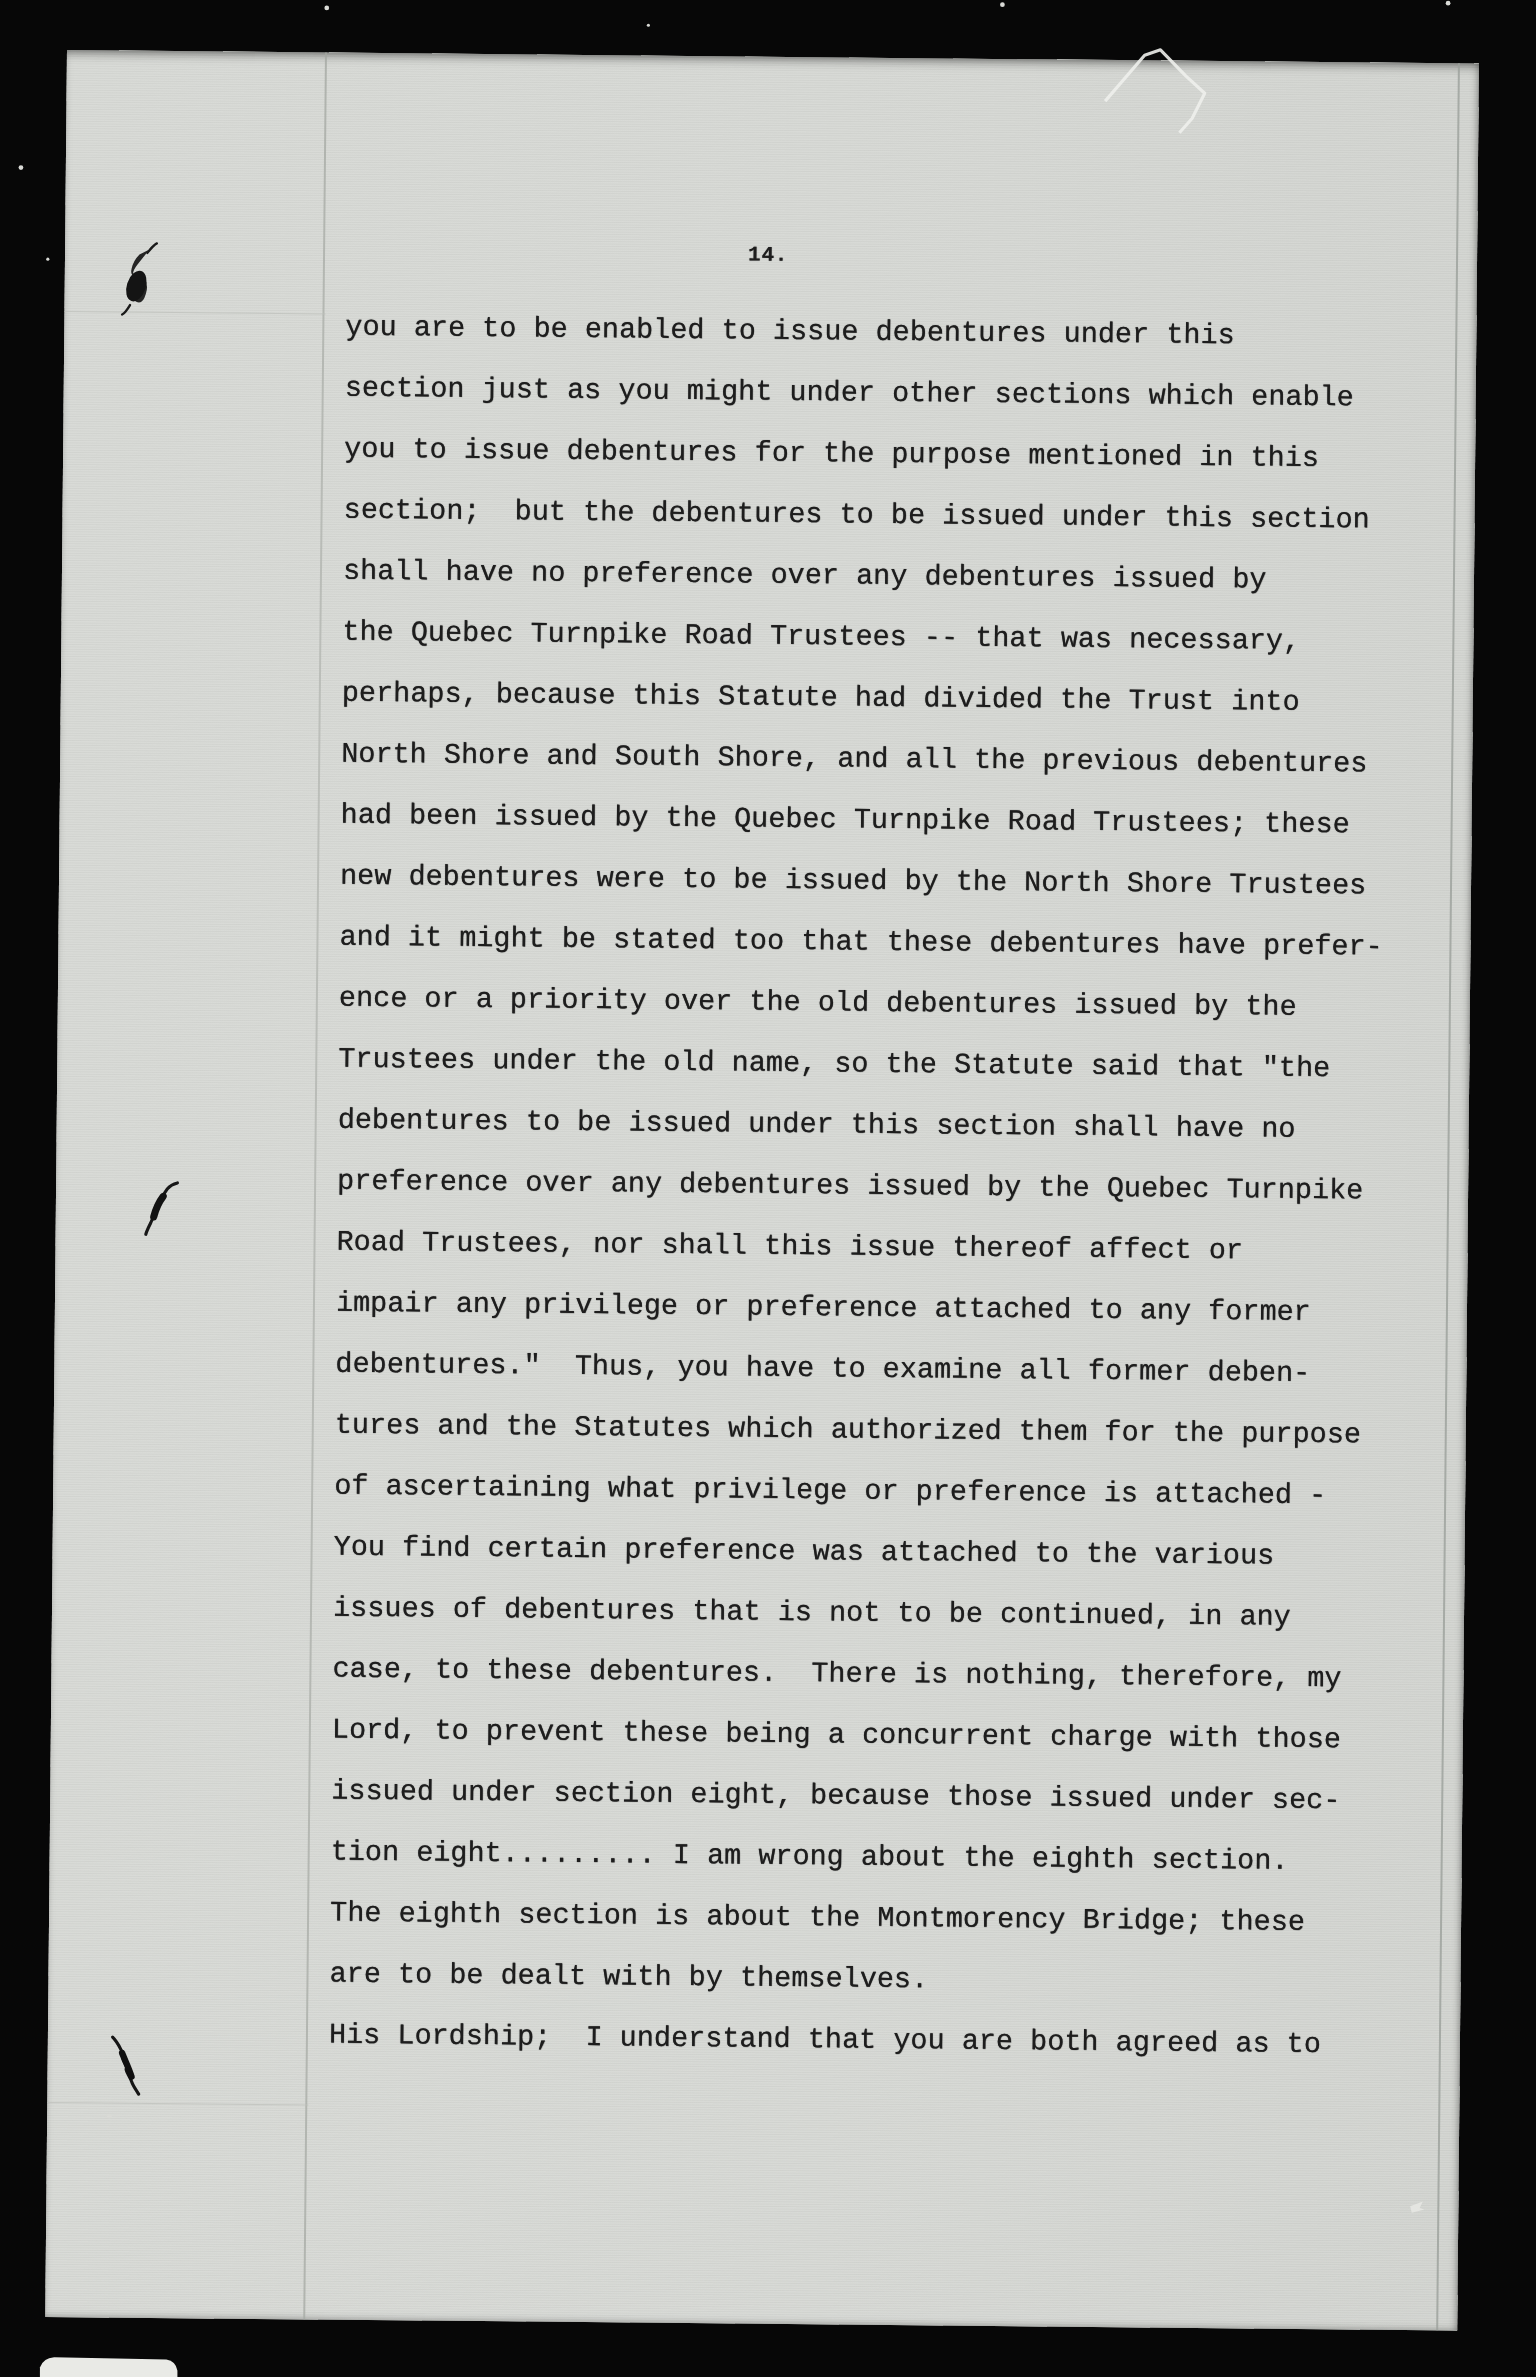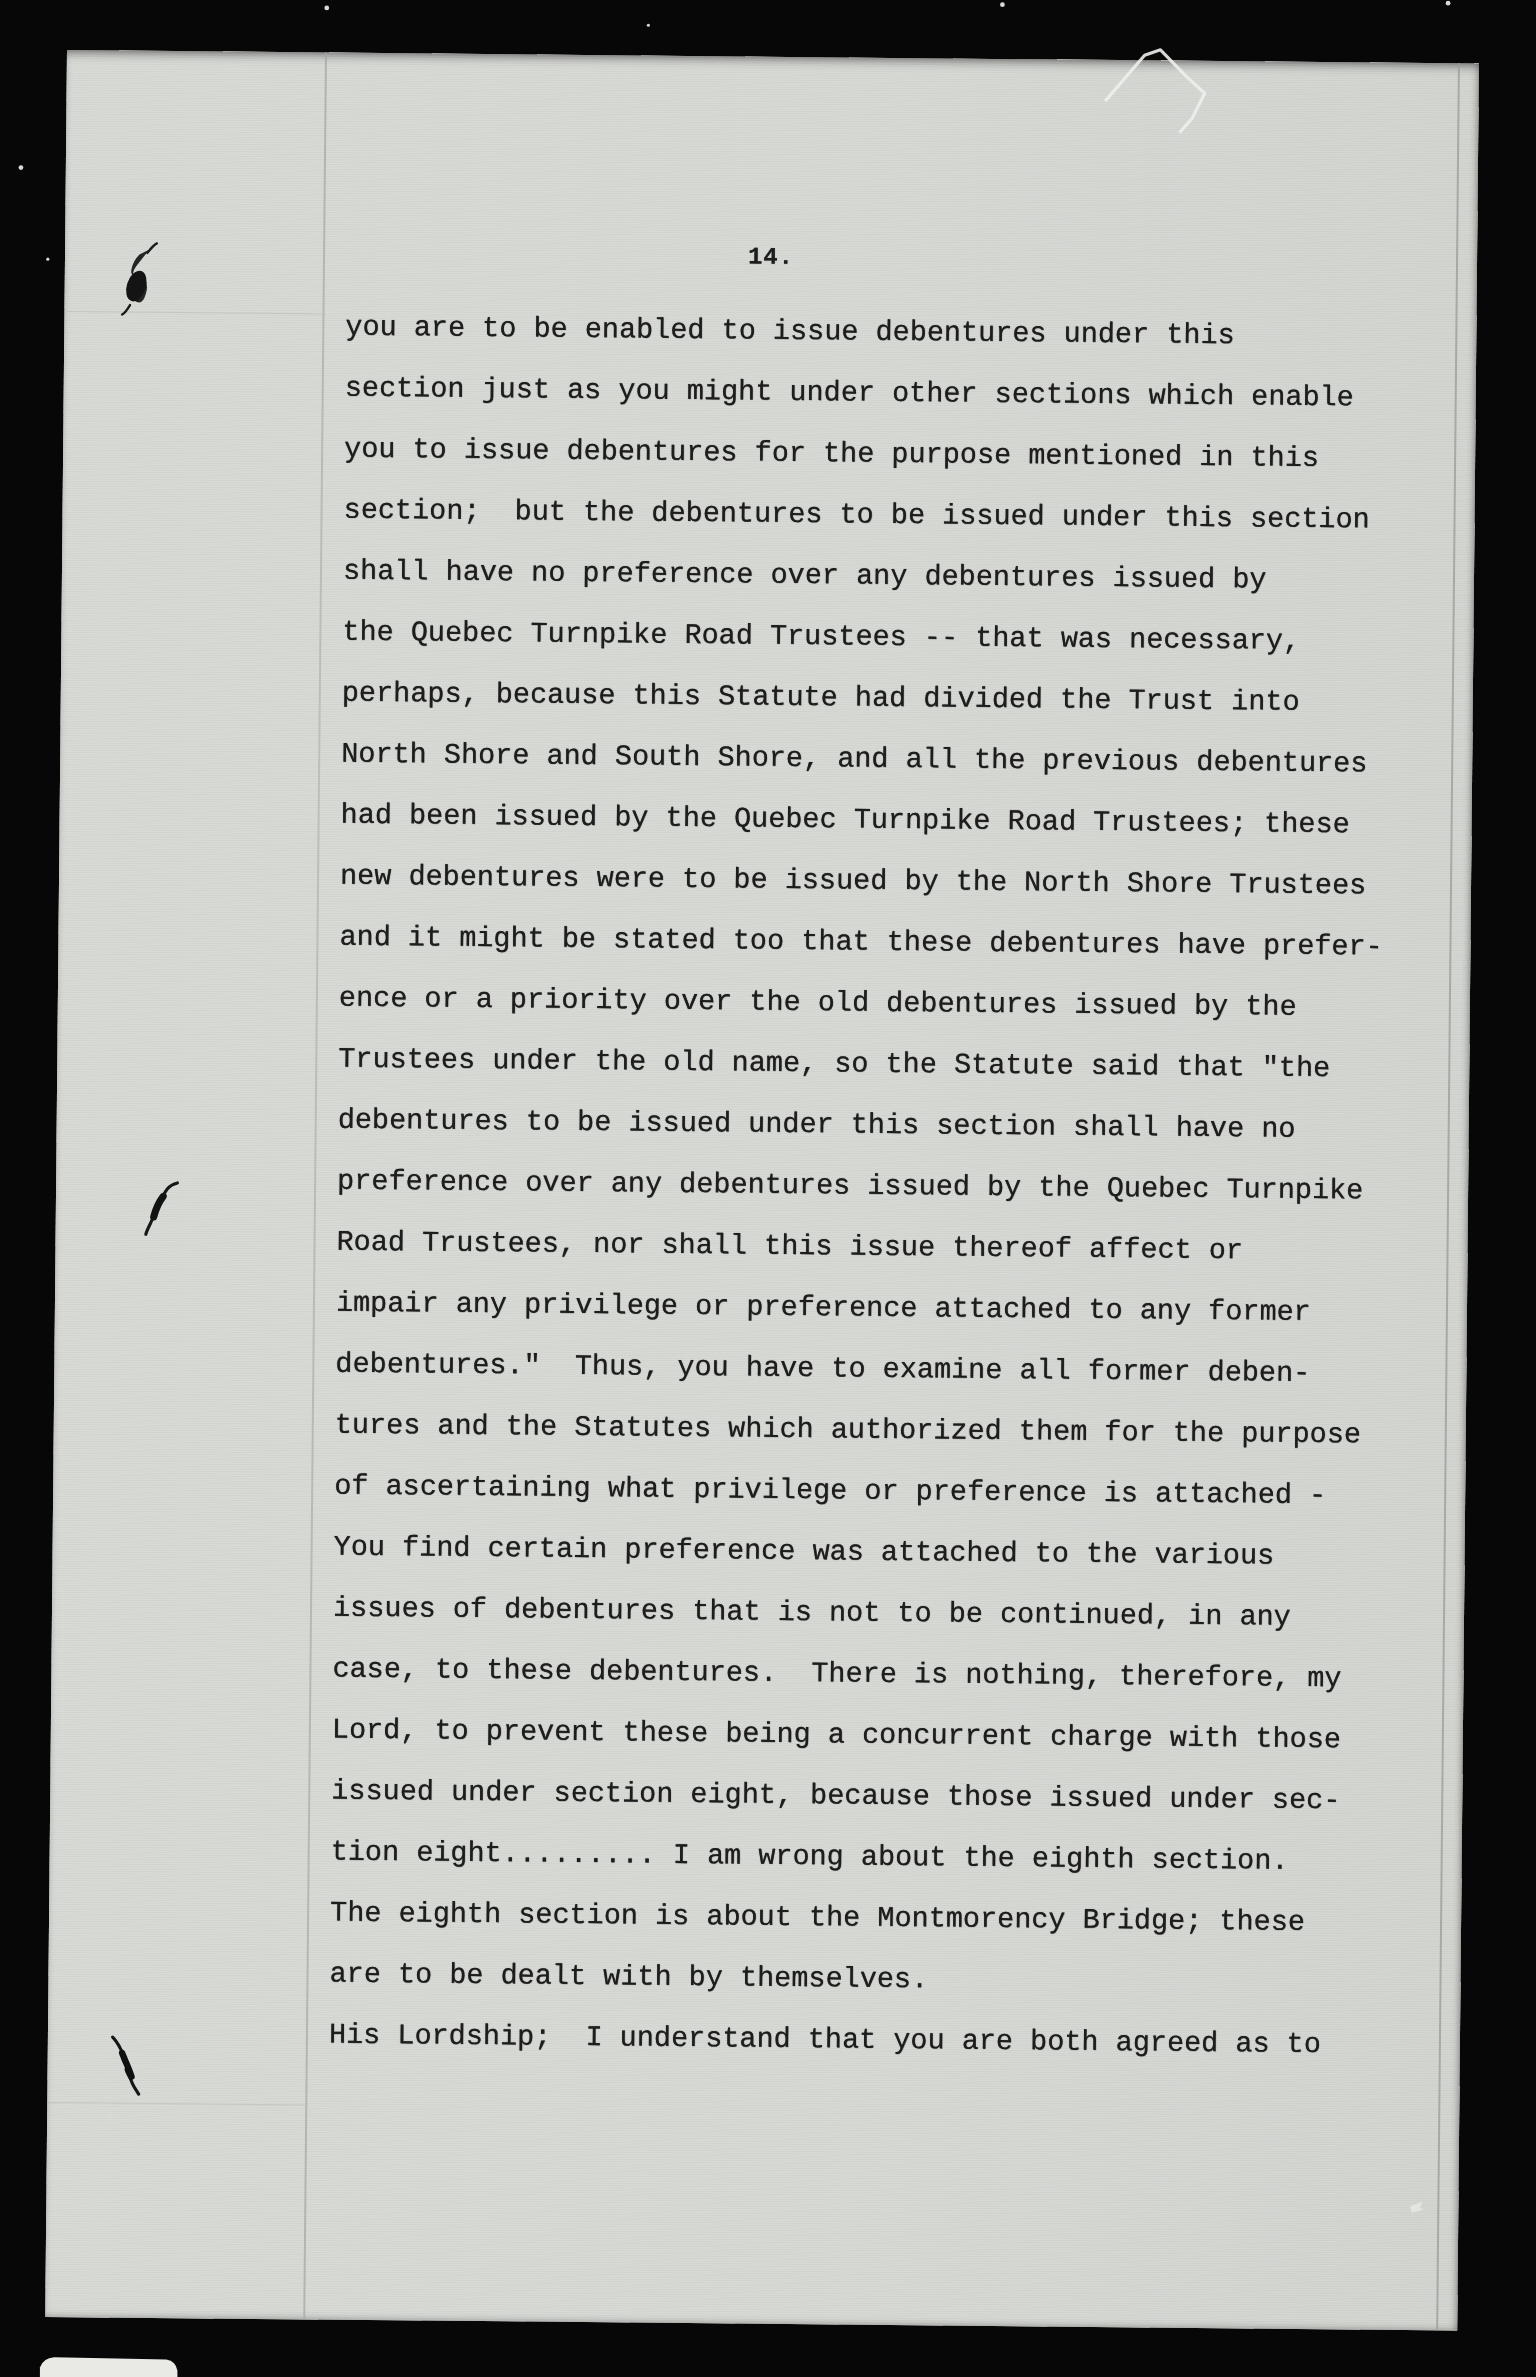--- a/index.html
+++ b/index.html
@@ -40,21 +40,21 @@
   }
   .edge-line-right{
     position:absolute;top:0;bottom:0;left:1391px;width:1.6px;
     background:#9ba09b;opacity:.8;
   }
   .faint-rule{
     position:absolute;left:0;width:261px;height:0.8px;background:#bfc2bd;opacity:.8;
   }
   .page-number{
     position:absolute;left:683px;top:187px;
-    font-size:24px;font-weight:bold;color:var(--ink);
+    font-size:21px;font-weight:bold;color:var(--ink);
     letter-spacing:0.8px;
     text-shadow:0 0 0.8px rgba(20,20,20,.65);
   }
   .page-text{
     position:absolute;left:281px;top:244px;right:47px;
     font-size:28.5px;line-height:61px;color:var(--ink);
     white-space:pre;letter-spacing:0px;
     text-shadow:0 0 0.8px rgba(25,25,25,.7), 0.4px 0.4px 0 rgba(25,25,25,.25);
   }
   .artifacts{position:absolute;inset:0;pointer-events:none;}

